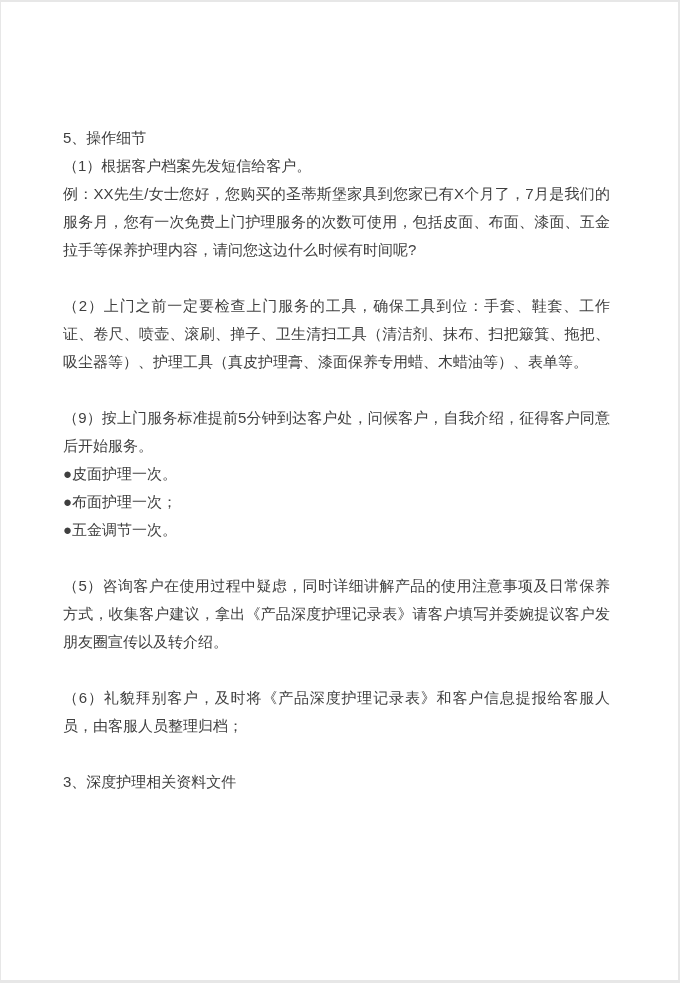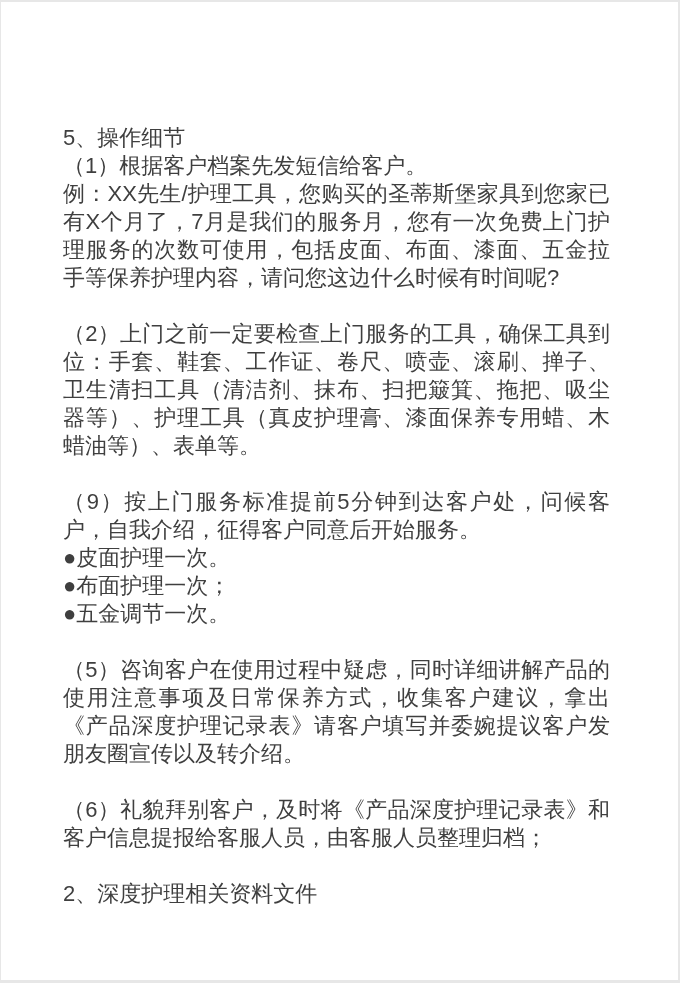--- a/index.html
+++ b/index.html
@@ -24,44 +24,44 @@
   }
   .content {
     position: absolute;
     top: 0;
     left: 0;
     right: 0;
     bottom: 0;
     padding: 122px 68px 0 62px;
     box-sizing: border-box;
     color: #3f3f3f;
-    font-size: 22px;
+    font-size: 15px;
     line-height: 28px;
     text-align: justify;
     text-justify: inter-ideograph;
   }
   .para {
     margin: 0;
     word-break: break-all;
     overflow-wrap: break-word;
   }
   .para.gap {
     margin-top: 28px;
   }
 </style>
 </head>
 <body style="color: rgb(63, 63, 63);">
 
 <div class="page">
   <div class="content" id="doc-content">
       <p class="para">5、操作细节</p>
       <p class="para">（1）根据客户档案先发短信给客户。</p>
-      <p class="para">例：XX先生/护理工具，您购买的圣蒂斯堡家具到您家已有X个月了，7月是我们的服务月，您有一次免费上门护理服务的次数可使用，包括皮面、布面、漆面、五金拉手等保养护理内容，请问您这边什么时候有时间呢?</p>
+      <p class="para">例：XX先生/女士您好，您购买的圣蒂斯堡家具到您家已有X个月了，7月是我们的服务月，您有一次免费上门护理服务的次数可使用，包括皮面、布面、漆面、五金拉手等保养护理内容，请问您这边什么时候有时间呢?</p>
       <p class="para gap">（2）上门之前一定要检查上门服务的工具，确保工具到位：手套、鞋套、工作证、卷尺、喷壶、滚刷、掸子、卫生清扫工具（清洁剂、抹布、扫把簸箕、拖把、吸尘器等）、护理工具（真皮护理膏、漆面保养专用蜡、木蜡油等）、表单等。</p>
       <p class="para gap">（9）按上门服务标准提前5分钟到达客户处，问候客户，自我介绍，征得客户同意后开始服务。</p>
       <p class="para">●皮面护理一次。</p>
       <p class="para">●布面护理一次；</p>
       <p class="para">●五金调节一次。</p>
       <p class="para gap">（5）咨询客户在使用过程中疑虑，同时详细讲解产品的使用注意事项及日常保养方式，收集客户建议，拿出《产品深度护理记录表》请客户填写并委婉提议客户发朋友圈宣传以及转介绍。</p>
       <p class="para gap">（6）礼貌拜别客户，及时将《产品深度护理记录表》和客户信息提报给客服人员，由客服人员整理归档；</p>
-      <p class="para gap">2、深度护理相关资料文件</p>
+      <p class="para gap">3、深度护理相关资料文件</p>
     </div>
 </div>
 
 </body></html>

